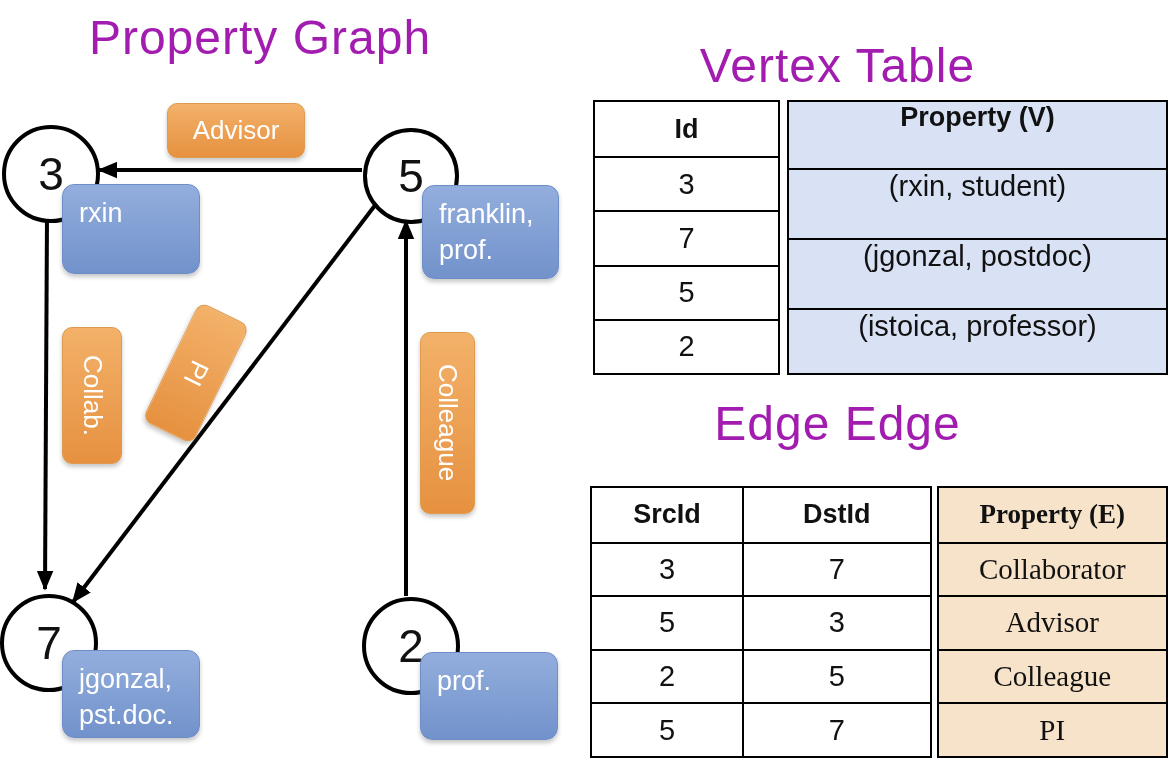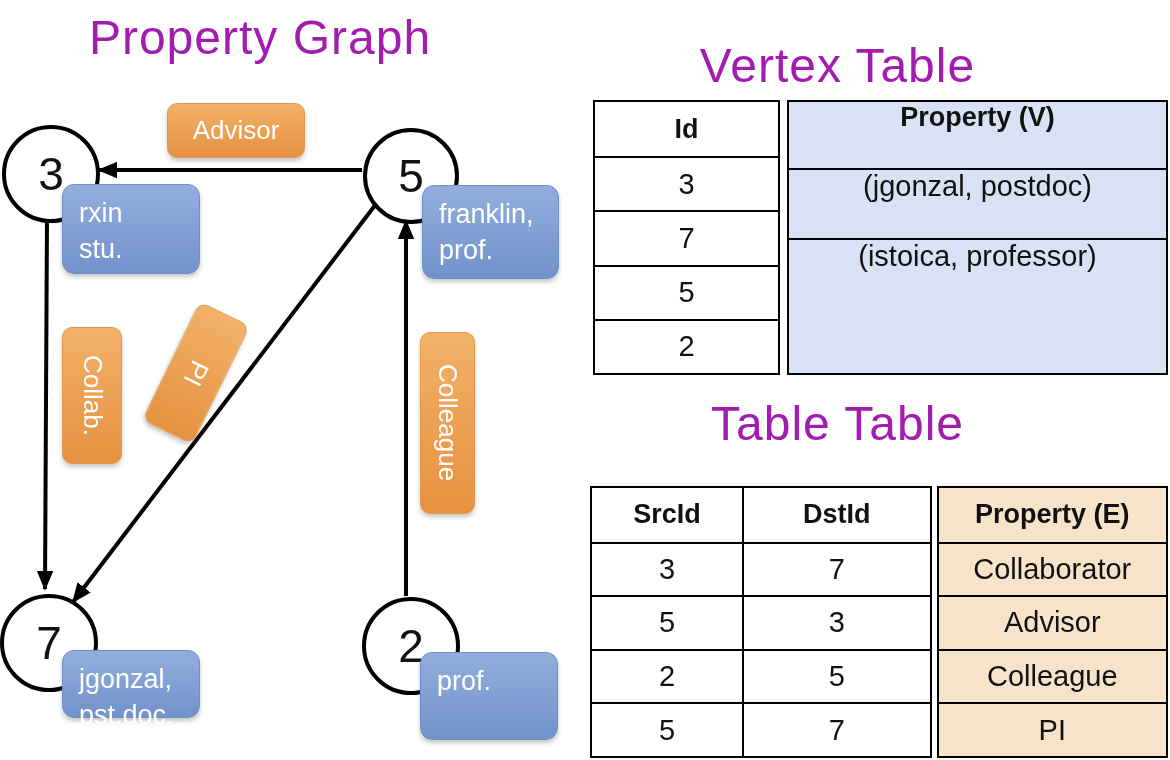--- a/index.html
+++ b/index.html
@@ -35,21 +35,21 @@
   #tag-colleague{left:420px;top:332px;width:53px;height:180px;}
   #tag-pi{left:168px;top:307px;width:54px;height:130px;transform:rotate(26deg);}
 
   
   .vbox{position:absolute;z-index:3;border-radius:12px;color:#fff;
         background:linear-gradient(to bottom,var(--vertex-accent-light,#93AEDD),var(--vertex-accent-dark,#7292CB));
         border:1px solid #6d8ec6;box-shadow:0 3px 4px rgba(130,130,130,.45);
         font-size:27px;line-height:1.35;padding:10px 14px 0 16px;box-sizing:border-box;}
   #vbox-3{left:62px;top:184px;width:138px;height:90px;}
   #vbox-5{left:422px;top:185px;width:137px;height:94px;}
-  #vbox-7{left:62px;top:650px;width:138px;height:68px;}
+  #vbox-7{left:62px;top:650px;width:138px;height:88px;}
   #vbox-2{left:420px;top:652px;width:138px;height:88px;}
 
   
   .tbl{position:absolute;display:flex;}
   .sub{border:2.5px solid #000;box-sizing:border-box;display:grid;background:#fff;}
   .cell{display:flex;align-items:center;justify-content:center;font-size:29px;
         border-top:2.5px solid #000;box-sizing:border-box;}
   .cell.first{border-top:none;}
   .cell.head{font-weight:bold;font-size:27px;}
   .bluefill{background:var(--vertex-fill,#D9E2F4);}
@@ -57,30 +57,30 @@
 
   #vertex-table{left:593px;top:100px;width:575px;height:275px;gap:7px;border-radius:32px;}
   #vertex-table .sub{grid-template-rows:repeat(5,1fr);height:275px;}
   #vt-id{width:187px;}
   #vt-prop{width:381px;gap:35px;}
 
   #edge-table{left:590px;top:486px;width:578px;height:272px;gap:5px;}
   #edge-table .sub{height:272px;}
   #et-ids{width:366px;grid-template-columns:150px 1fr;grid-template-rows:repeat(5,1fr);}
   #et-ids .c2{border-left:2.5px solid #000;}
-  #et-prop{width:248px;grid-template-rows:repeat(5,1fr);}
+  #et-prop{width:248px;grid-template-rows:repeat(5,1fr);font-family:Liberation Serif, serif;}
 </style>
 </head>
 <body>
 
 <div class="canvas">
 
   <div class="title" id="pg-title">Property Graph</div>
   <div class="title" id="vt-title">Vertex Table</div>
-  <div class="title" id="et-title">Table Table</div>
+  <div class="title" id="et-title">Edge Edge</div>
 
   <svg id="edges" width="1170" height="760">
     <defs>
       <marker id="arrow" viewBox="0 0 12 10" refX="11" refY="5" markerWidth="20" markerHeight="17" orient="auto" markerUnits="userSpaceOnUse">
           <path d="M0,0 L12,5 L0,10 Z" fill="#000"></path>
         </marker>
     </defs>
     <line x1="362" y1="170" x2="99" y2="170" stroke="#000" stroke-width="4" marker-end="url(#arrow)"></line>
     <line x1="47" y1="216" x2="45" y2="589" stroke="#000" stroke-width="4" marker-end="url(#arrow)"></line>
     <line x1="376" y1="204" x2="73" y2="602" stroke="#000" stroke-width="4" marker-end="url(#arrow)"></line>
@@ -100,21 +100,20 @@
       <span>2</span>
     </div>
 
   <div class="tag" id="tag-advisor">Advisor</div>
   <div class="tag vert" id="tag-collab">Collab.</div>
   <div class="tag vert" id="tag-pi">PI</div>
   <div class="tag vert" id="tag-colleague">Colleague</div>
 
   <div class="vbox" id="vbox-3">
     <div>rxin</div>
-    <div>stu.</div>
   </div>
   <div class="vbox" id="vbox-5">
     <div>franklin,</div>
     <div>prof.</div>
   </div>
   <div class="vbox" id="vbox-7">
     <div>jgonzal,</div>
     <div>pst.doc.</div>
   </div>
   <div class="vbox" id="vbox-2">
@@ -124,20 +123,21 @@
   <div class="tbl" id="vertex-table">
     <div class="sub" id="vt-id">
       <div class="cell head first">Id</div>
       <div class="cell">3</div>
       <div class="cell">7</div>
       <div class="cell">5</div>
       <div class="cell">2</div>
     </div>
     <div class="sub bluefill" id="vt-prop">
       <div class="cell head first">Property (V)</div>
+      <div class="cell">(rxin, student)</div>
       <div class="cell">(jgonzal, postdoc)</div>
       <div class="cell">(istoica, professor)</div>
     </div>
   </div>
 
   <div class="tbl" id="edge-table">
     <div class="sub" id="et-ids">
       <div class="cell head first">SrcId</div>
       <div class="cell head first c2">DstId</div>
       <div class="cell">3</div>

